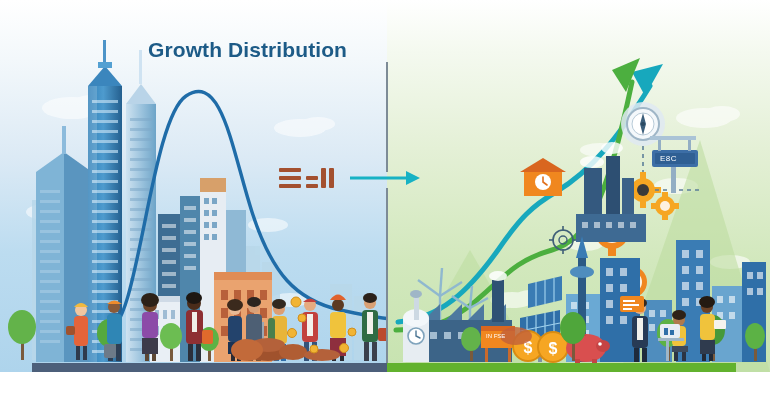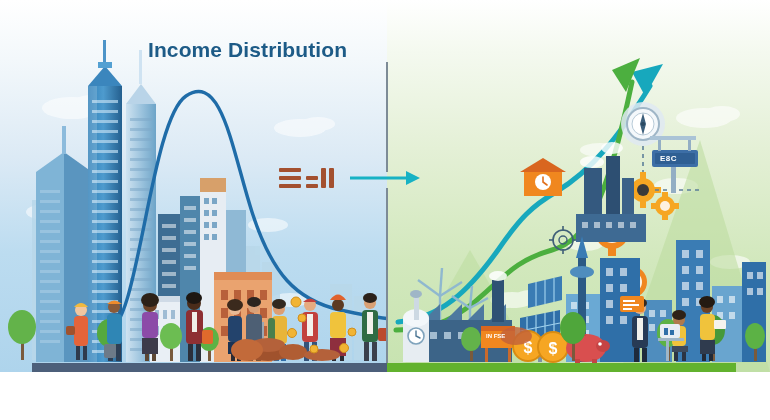--- a/index.html
+++ b/index.html
@@ -89,21 +89,21 @@
   
   .layer {
     position: absolute;
     left: 0; top: 0;
     width: 770px;
     height: 372px;
   }
   .sign-label {
     position: absolute;
     font-size: 8px;
-    font-weight: bold;
+    font-weight: normal;
     color: #ffffff;
     letter-spacing: .5px;
     white-space: nowrap;
   }
   #billboard-text {
     left: 660px;
     top: 154px;
   }
   #shop-sign-text {
     left: 486px;
@@ -779,20 +779,20 @@
       <line x1="0" y1="10" x2="58" y2="10" stroke="#17b2c4" stroke-width="3"></line>
       <polygon points="56,3 70,10 56,17" fill="#17b2c4"></polygon>
     </svg>
 
     <div class="divider" id="divider-top"></div>
     <div class="divider" id="divider-bottom"></div>
 
     <div class="ground" id="ground-left"></div>
     <div class="ground" id="ground-right"></div>
 
-    <div class="title" id="title-left">Income Distribution</div>
+    <div class="title" id="title-left">Growth Distribution</div>
 
     <div class="sign-label" id="billboard-text">E8C</div>
     <div class="sign-label" id="shop-sign-text">IN FSE</div>
   </div>
 
   <div class="bottom-pad"></div>
 </div>
 
 </body></html>

